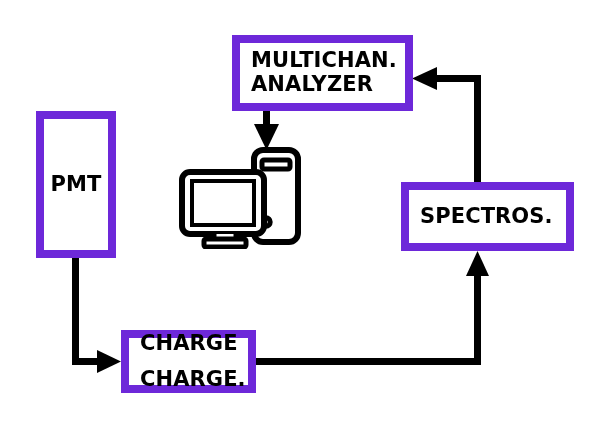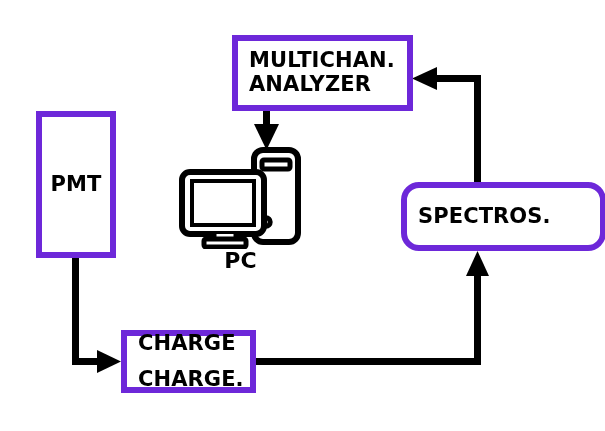--- a/index.html
+++ b/index.html
@@ -22,21 +22,21 @@
     left: 0;
     top: 0;
     width: 605px;
     height: 431px;
     display: block;
   }
   .node-box {
     position: absolute;
     box-sizing: border-box;
     background: #ffffff;
-    border: 6px solid #6d28d9;
+    border: 8px solid #6d28d9;
     display: flex;
     flex-direction: column;
     justify-content: center;
     align-items: flex-start;
   }
   .node-box.centered {
     align-items: center;
   }
   .node-label {
     font-family: "DejaVu Sans", "Liberation Sans", sans-serif;
@@ -58,23 +58,22 @@
   }
   #node-pmt {
     left: 36px;
     top: 111px;
     width: 80px;
     height: 147px;
   }
   #node-spec {
     left: 401px;
     top: 182px;
-    width: 205px;
+    width: 173px;
     height: 69px;
-    border-radius: 18px;
   }
   #node-preamp {
     left: 121px;
     top: 330px;
     width: 135px;
     height: 63px;
     gap: 12px;
   }
   #pmt-text {
     font-size: 21px;
@@ -160,16 +159,15 @@
       <rect x="84" y="16" width="28" height="9" rx="2" ry="2" fill="#ffffff" stroke="#000000" stroke-width="5"></rect>
       <circle cx="88" cy="78" r="4.2" fill="#ffffff" stroke="#000000" stroke-width="5"></circle>
 
       <rect x="4" y="28" width="82" height="62" rx="8" ry="8" fill="#ffffff" stroke="#000000" stroke-width="6"></rect>
       <rect x="14" y="37" width="62" height="44" fill="#ffffff" stroke="#000000" stroke-width="4"></rect>
 
       <path d="M 36 90 L 36 96 L 58 96 L 58 90" fill="#ffffff" stroke="#000000" stroke-width="5"></path>
 
       <rect x="26" y="95" width="42" height="8" rx="2" ry="2" fill="#ffffff" stroke="#000000" stroke-width="5"></rect>
     </svg>
-    <div id="pc-caption">PC</div>
   </div>
 
 </div>
 
 </body></html>

